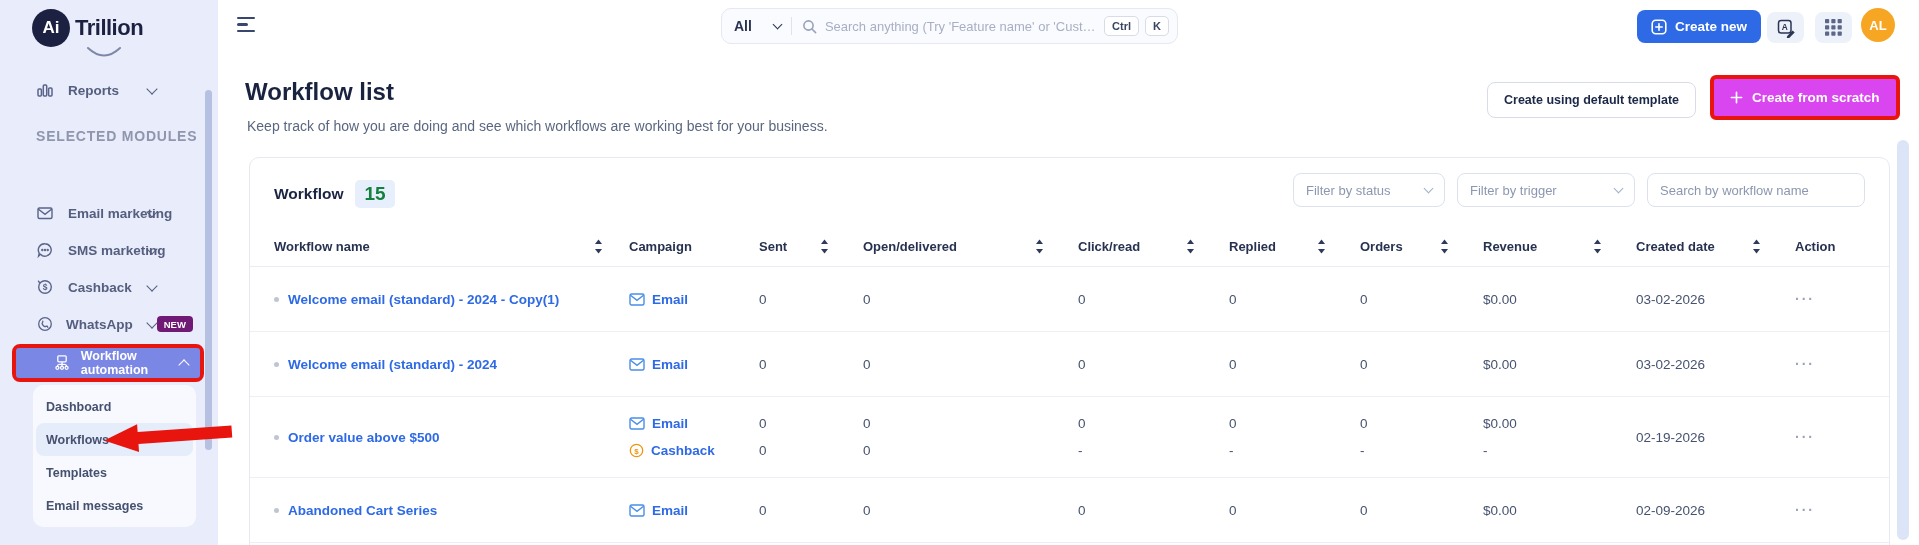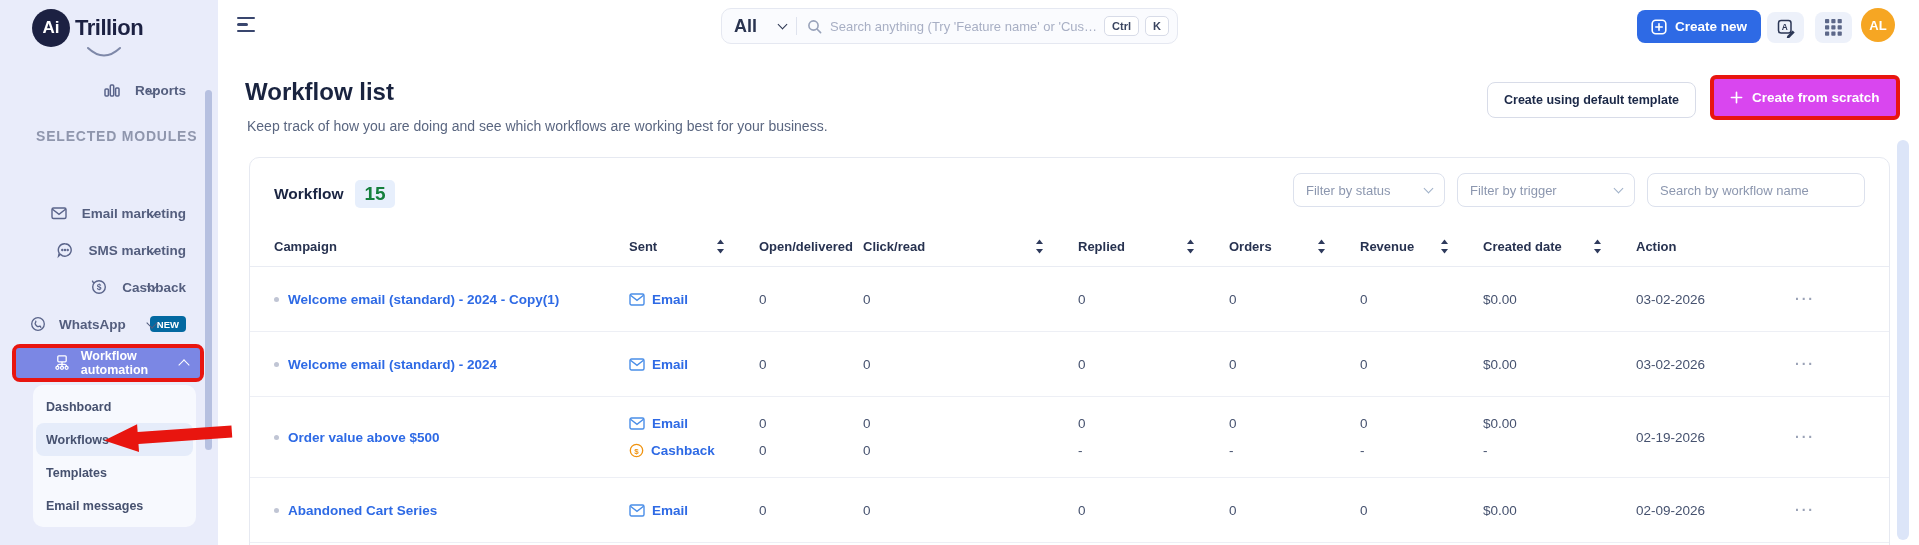--- a/index.html
+++ b/index.html
@@ -9,29 +9,29 @@
     -webkit-font-smoothing:antialiased;
   }
   
   .sidebar{position:absolute;left:0;top:0;width:218px;height:545px;background:#e9ecfa;}
   .logo-row{position:absolute;left:32px;top:9px;display:flex;align-items:center;gap:5px;}
   .logo-circle{width:38px;height:38px;border-radius:50%;background:#1c2142;color:#fff;
     font-weight:bold;font-size:17px;display:flex;align-items:center;justify-content:center;}
   .logo-text{font-size:22px;font-weight:bold;color:#1c2142;letter-spacing:-0.5px;}
   .arc{position:absolute;left:86px;top:46px;}
   .nav-item{position:absolute;left:0;width:186px;height:30px;display:flex;align-items:center;
-    padding-left:36px;box-sizing:border-box;color:#545e7e;font-size:13.5px;font-weight:bold;cursor:pointer;justify-content:flex-end;}
+    padding-left:36px;box-sizing:border-box;color:#545e7e;font-size:13.5px;font-weight:bold;cursor:pointer;}
   .nav-icon{width:20px;margin-right:12px;display:flex;align-items:center;}
   .chev{position:absolute;right:30px;width:7px;height:7px;border-right:1.7px solid currentColor;
     border-bottom:1.7px solid currentColor;}
   .chev.down{transform:rotate(45deg);margin-top:-3px;}
   .chev.up{transform:rotate(-135deg);margin-top:3px;}
   .section-label{position:absolute;left:36px;top:128px;font-size:14px;font-weight:bold;
     color:#8f96ad;letter-spacing:0.8px;text-align:right;}
-  .new-badge{background:#0369a1;color:#fff;font-size:9.5px;font-weight:bold;
+  .new-badge{background:#701a75;color:#fff;font-size:9.5px;font-weight:bold;
     padding:2.5px 7px;border-radius:4px;margin-left:24px;}
   .red-box-sidebar{position:absolute;left:12px;top:344px;width:192px;height:38px;
     border:4px solid #e8150f;border-radius:8px;box-sizing:border-box;background:#e8150f;}
   .nav-active{width:100%;height:100%;background:#7b87e4;border-radius:3px;display:flex;
     align-items:center;padding-left:37px;box-sizing:border-box;color:#fff;font-size:12.5px;
     font-weight:bold;position:relative;cursor:pointer;}
   .nav-active .nav-icon{margin-right:9px;}
   .nav-active .chev{right:12px;}
   .submenu{position:absolute;left:33px;top:385px;width:163px;height:142px;background:#f7f9fe;
     border-radius:10px;padding-top:5px;box-sizing:border-box;}
@@ -41,21 +41,21 @@
   .sidebar-thumb{position:absolute;left:205px;top:90px;width:7px;height:360px;
     background:#b6c0e0;border-radius:4px;}
   .red-arrow{position:absolute;left:100px;top:419px;z-index:9;transform:rotate(-4deg);}
   
   .hamburger{position:absolute;left:237px;top:17px;width:18px;cursor:pointer;}
   .hamburger span{display:block;height:2.3px;background:#39466e;border-radius:2px;margin-bottom:4px;}
   .hamburger span:nth-child(2){width:11px;}
   .search-wrap{position:absolute;left:721px;top:8px;width:457px;height:36px;background:#fafbfe;
     border:1px solid #e5e8f1;border-radius:10px;display:flex;align-items:center;
     padding:0 8px 0 12px;box-sizing:border-box;}
-  .scope{display:flex;align-items:center;gap:22px;font-size:18px;font-weight:bold;color:#2a3450;cursor:pointer;}
+  .scope{display:flex;align-items:center;gap:22px;font-size:14px;font-weight:bold;color:#2a3450;cursor:pointer;}
   .scope .chev{position:static;width:6px;height:6px;border-color:#2a3450;}
   .vdiv{width:1px;height:18px;background:#dfe3ee;margin:0 10px;}
   .ph-text{flex:1;font-size:13px;color:#a8afc4;white-space:nowrap;overflow:hidden;text-overflow:ellipsis;}
   .key{border:1px solid #d8dce8;background:#fff;border-radius:5px;font-size:11px;font-weight:bold;
     color:#39445f;padding:3px 7px;margin-left:6px;}
   .btn-create-new{position:absolute;left:1637px;top:10px;height:33px;background:#2e6ae5;color:#fff;
     border:none;border-radius:8px;font-family:inherit;font-size:13.5px;font-weight:bold;
     display:flex;align-items:center;gap:8px;padding:0 14px;cursor:pointer;}
   .icon-btn{position:absolute;top:12px;width:37px;height:31px;background:#edf1fa;border-radius:8px;
     display:flex;align-items:center;justify-content:center;cursor:pointer;}
@@ -299,20 +299,27 @@
       </div>
       <div class="sel w2">
         <span>Filter by trigger</span>
         <span class="chev down"></span>
       </div>
       <div class="inp">Search by workflow name</div>
     </div>
   </div>
 
   <div class="t-head">
+    <div class="h-cell name">
+      <span>Workflow name</span>
+      <svg width="9" height="15" viewBox="0 0 9 15">
+          <path d="M4.5 0.5 8 5H1z" fill="#2e3a5c"></path>
+          <path d="M4.5 14.5 8 10H1z" fill="#2e3a5c"></path>
+        </svg>
+    </div>
     <div class="h-cell nosort">
       <span>Campaign</span>
     </div>
     <div class="h-cell">
       <span>Sent</span>
       <svg width="9" height="15" viewBox="0 0 9 15">
           <path d="M4.5 0.5 8 5H1z" fill="#2e3a5c"></path>
           <path d="M4.5 14.5 8 10H1z" fill="#2e3a5c"></path>
         </svg>
     </div>

